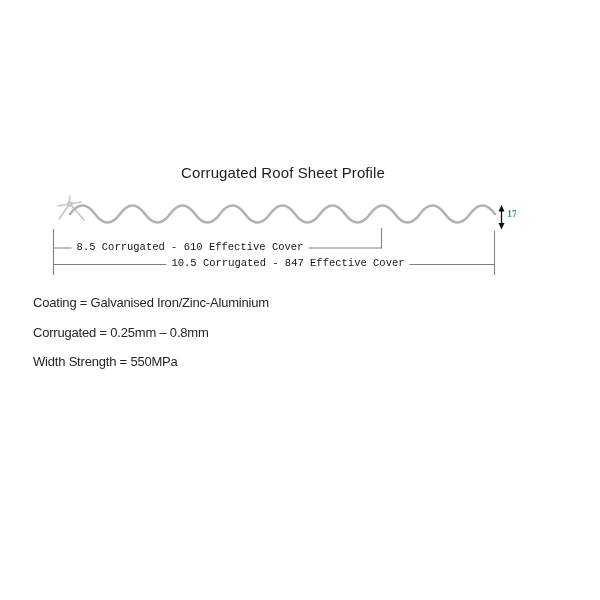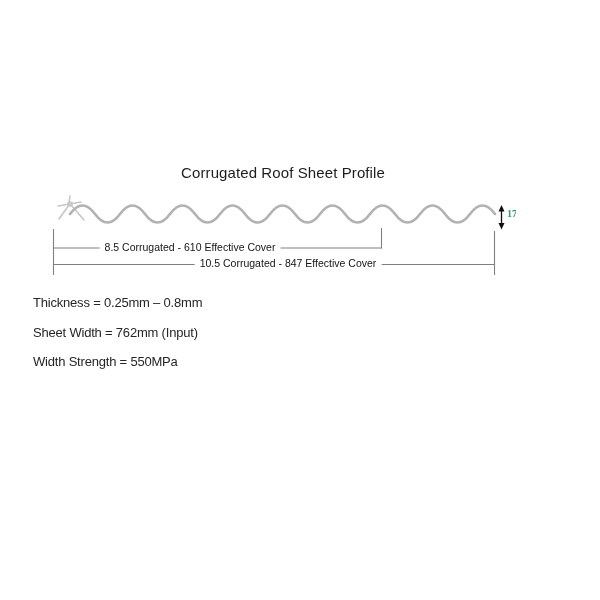--- a/index.html
+++ b/index.html
@@ -24,21 +24,21 @@
   .diagram-svg {
     position: absolute;
     left: 0;
     top: 0;
   }
   .dim-label {
     position: absolute;
     transform: translateX(-50%);
     background: #ffffff;
     padding: 0 5px;
-    font-family: Liberation Sans, sans-serif;
+    font-family: Liberation Mono, monospace;
     font-size: 10.5px;
     color: #141414;
     white-space: nowrap;
   }
   .dim-label-inner { left: 190px; top: 241px; }
   .dim-label-outer { left: 288px; top: 257px; }
   .height-label {
     position: absolute;
     left: 507px;
     top: 208px;
@@ -100,18 +100,18 @@
     </g>
   </svg>
 
   <div class="dim-label dim-label-inner">8.5 Corrugated - 610 Effective Cover</div>
 
   <div class="dim-label dim-label-outer">10.5 Corrugated - 847 Effective Cover</div>
 
   <div class="height-label">17.5 mm</div>
 
   <div class="specs">
-    <div class="spec-line">Thickness = 0.25mm – 0.8mm</div>
-    <div class="spec-line">Sheet Width = 762mm (Input)</div>
+    <div class="spec-line">Coating = Galvanised Iron/Zinc-Aluminium</div>
+    <div class="spec-line">Corrugated = 0.25mm – 0.8mm</div>
     <div class="spec-line">Width Strength = 550MPa</div>
   </div>
 
 </div>
 
 </body></html>

